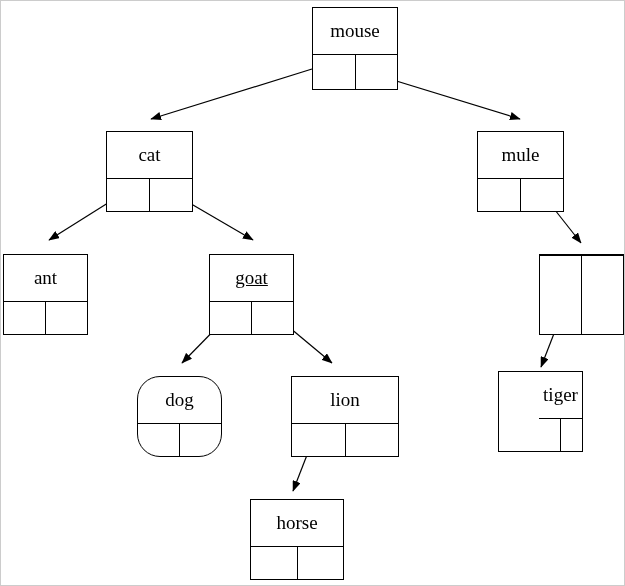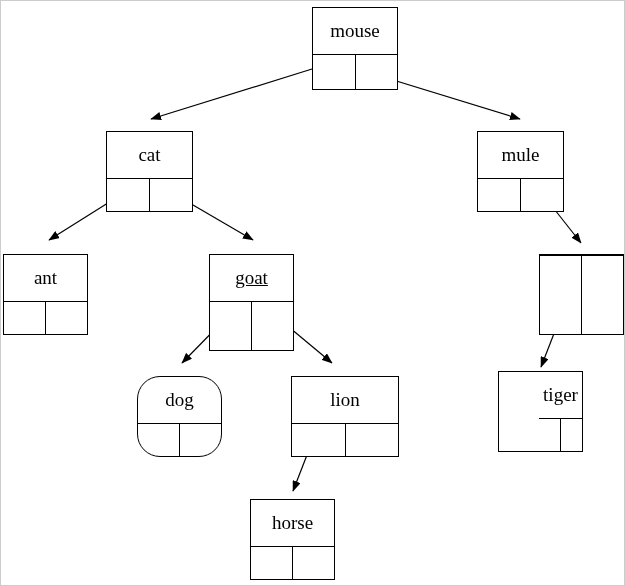--- a/index.html
+++ b/index.html
@@ -106,21 +106,21 @@
           <div class="ptr ptr-right"></div>
         </div>
       </div>
       <div class="node" style="left: 2px; top: 253px; width: 85px; height: 81px;">
         <div class="node-label">ant</div>
         <div class="node-pointers">
           <div class="ptr ptr-left"></div>
           <div class="ptr ptr-right"></div>
         </div>
       </div>
-      <div class="node" style="left: 208px; top: 253px; width: 85px; height: 97px; text-decoration: underline;">
+      <div class="node" style="left: 208px; top: 253px; width: 85px; height: 81px; text-decoration: underline;">
         <div class="node-label">goat</div>
         <div class="node-pointers">
           <div class="ptr ptr-left"></div>
           <div class="ptr ptr-right"></div>
         </div>
       </div>
       <div class="node" style="left: 538px; top: 253px; width: 85px; height: 81px;">
         <div class="node-pointers">
           <div class="ptr ptr-left"></div>
           <div class="ptr ptr-right"></div>
@@ -140,21 +140,21 @@
           <div class="ptr ptr-right"></div>
         </div>
       </div>
       <div class="node" style="left: 497px; top: 370px; width: 85px; height: 81px; padding-left: 40px;">
         <div class="node-label">tiger</div>
         <div class="node-pointers">
           <div class="ptr ptr-left"></div>
           <div class="ptr ptr-right"></div>
         </div>
       </div>
-      <div class="node" style="left: 249px; top: 498px; width: 85px; height: 81px;">
+      <div class="node" style="left: 249px; top: 498px; width: 94px; height: 81px;">
         <div class="node-label">horse</div>
         <div class="node-pointers">
           <div class="ptr ptr-left"></div>
           <div class="ptr ptr-right"></div>
         </div>
       </div>
     </div>
 
 </div>
 

